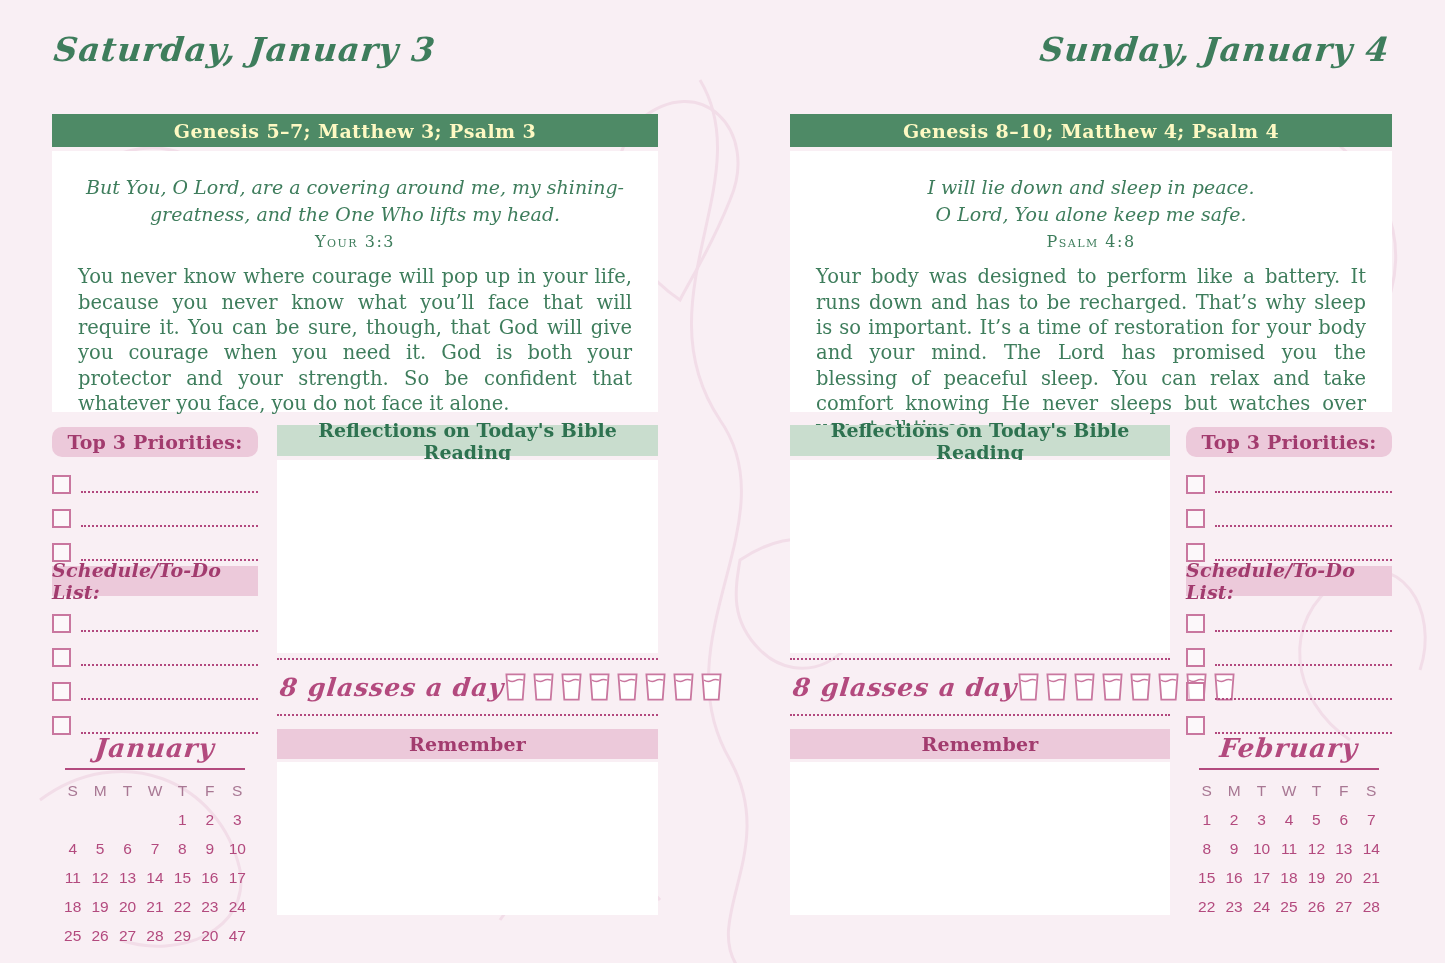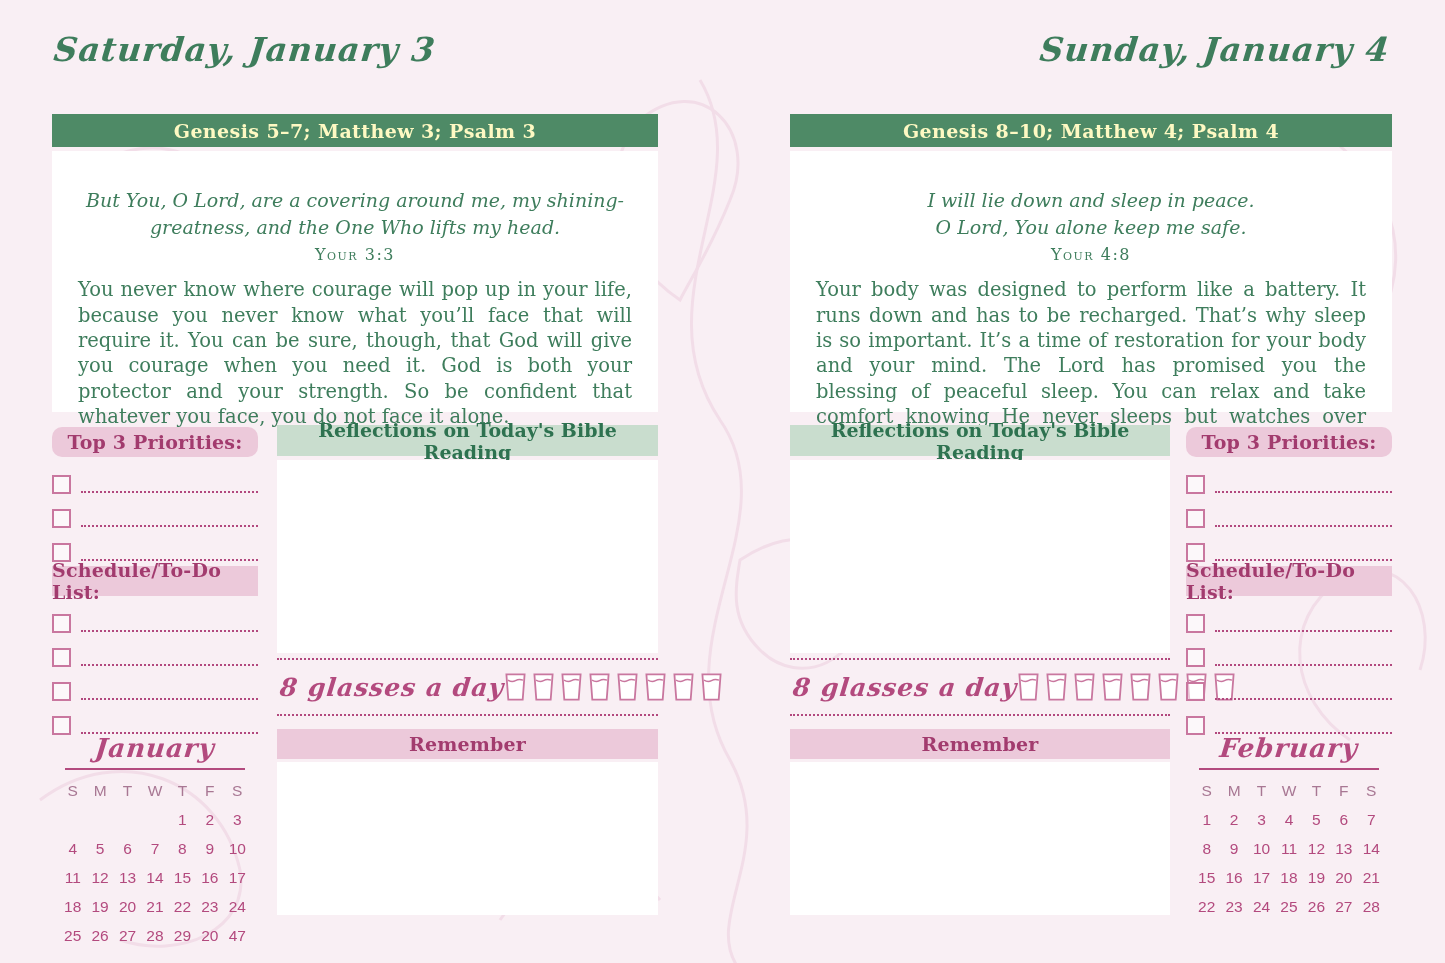--- a/index.html
+++ b/index.html
@@ -34,21 +34,21 @@
 
   .reading-banner {
     position:absolute; left:0; right:0; top:114px; height:33px;
     background:#4e8a66; color:#fef9c3;
     font-weight:bold; font-size:19px; letter-spacing:.4px;
     display:flex; align-items:center; justify-content:center;
   }
   .content-box {
     position:absolute; left:0; right:0; top:151px; height:261px;
     background:#ffffff;
-    padding:36px 26px 0 26px;
+    padding:23px 26px 0 26px;
   }
   .quote {
     color:#3e7d5c; font-style:italic; font-size:19px;
     text-align:center; line-height:1.4; white-space:pre-line;
   }
   .quote-ref {
     color:#3e7d5c; font-variant:small-caps; font-size:16px;
     letter-spacing:1.5px; text-align:center; margin-top:5px;
   }
   .devotional {
@@ -70,21 +70,21 @@
     display:flex; align-items:center; justify-content:center;
     letter-spacing:.2px;
   }
   .banner-green-light {
     position:absolute; top:0; left:0; right:0; height:31px;
     background:#c9ddce; color:#2e7250;
     font-weight:bold; font-size:19px;
     display:flex; align-items:center; justify-content:center;text-align:center;
   }
   .side-banner-top { position:absolute; top:0; left:0; right:0;border-radius:10px; }
-  .side-banner-mid { position:absolute; top:139px; left:0; right:0; }
+  .side-banner-mid { position:absolute; top:139px; left:0; right:0;font-style:italic; }
 
   .chk-rows { position:absolute; left:0; right:0; display:flex; flex-direction:column; gap:11px; }
   .rows-priorities { top:44px; }
   .rows-schedule  { top:183px; }
   .chk-row { display:flex; align-items:flex-end; gap:10px; height:23px; }
   .chk-box {
     width:19px; height:19px; flex:0 0 19px;
     border:2px solid #c9779f; background:rgba(255,255,255,.55);
   }
   .chk-line { flex:1; border-bottom:2px dotted #b2487e; margin-bottom:1px; }
@@ -277,21 +277,21 @@
 </div>
 
 <div class="page" id="page-right">
   <div class="date-script script">Sunday, January 4</div>
 
   <div class="reading-banner">Genesis 8–10; Matthew 4; Psalm 4</div>
 
   <div class="content-box">
     <div class="quote">I will lie down and sleep in peace.
 O Lord, You alone keep me safe.</div>
-    <div class="quote-ref">Your 4:8</div>
+    <div class="quote-ref">Psalm 4:8</div>
     <div class="devotional">Your body was designed to perform like a battery. It runs down and has to be recharged. That’s why sleep is so important. It’s a time of restoration for your body and your mind. The Lord has promised you the blessing of peaceful sleep. You can relax and take comfort knowing He never sleeps but watches over you at all times.</div>
   </div>
 
   <div class="main-col">
     <div class="banner-green-light">Reflections on Today's Bible Reading</div>
     <div class="reflect-box"></div>
     <div class="glasses-section">
       <div class="glasses-label script">8 glasses a day</div>
       <div class="glasses">
           <svg class="glass" viewBox="0 0 23 28">

